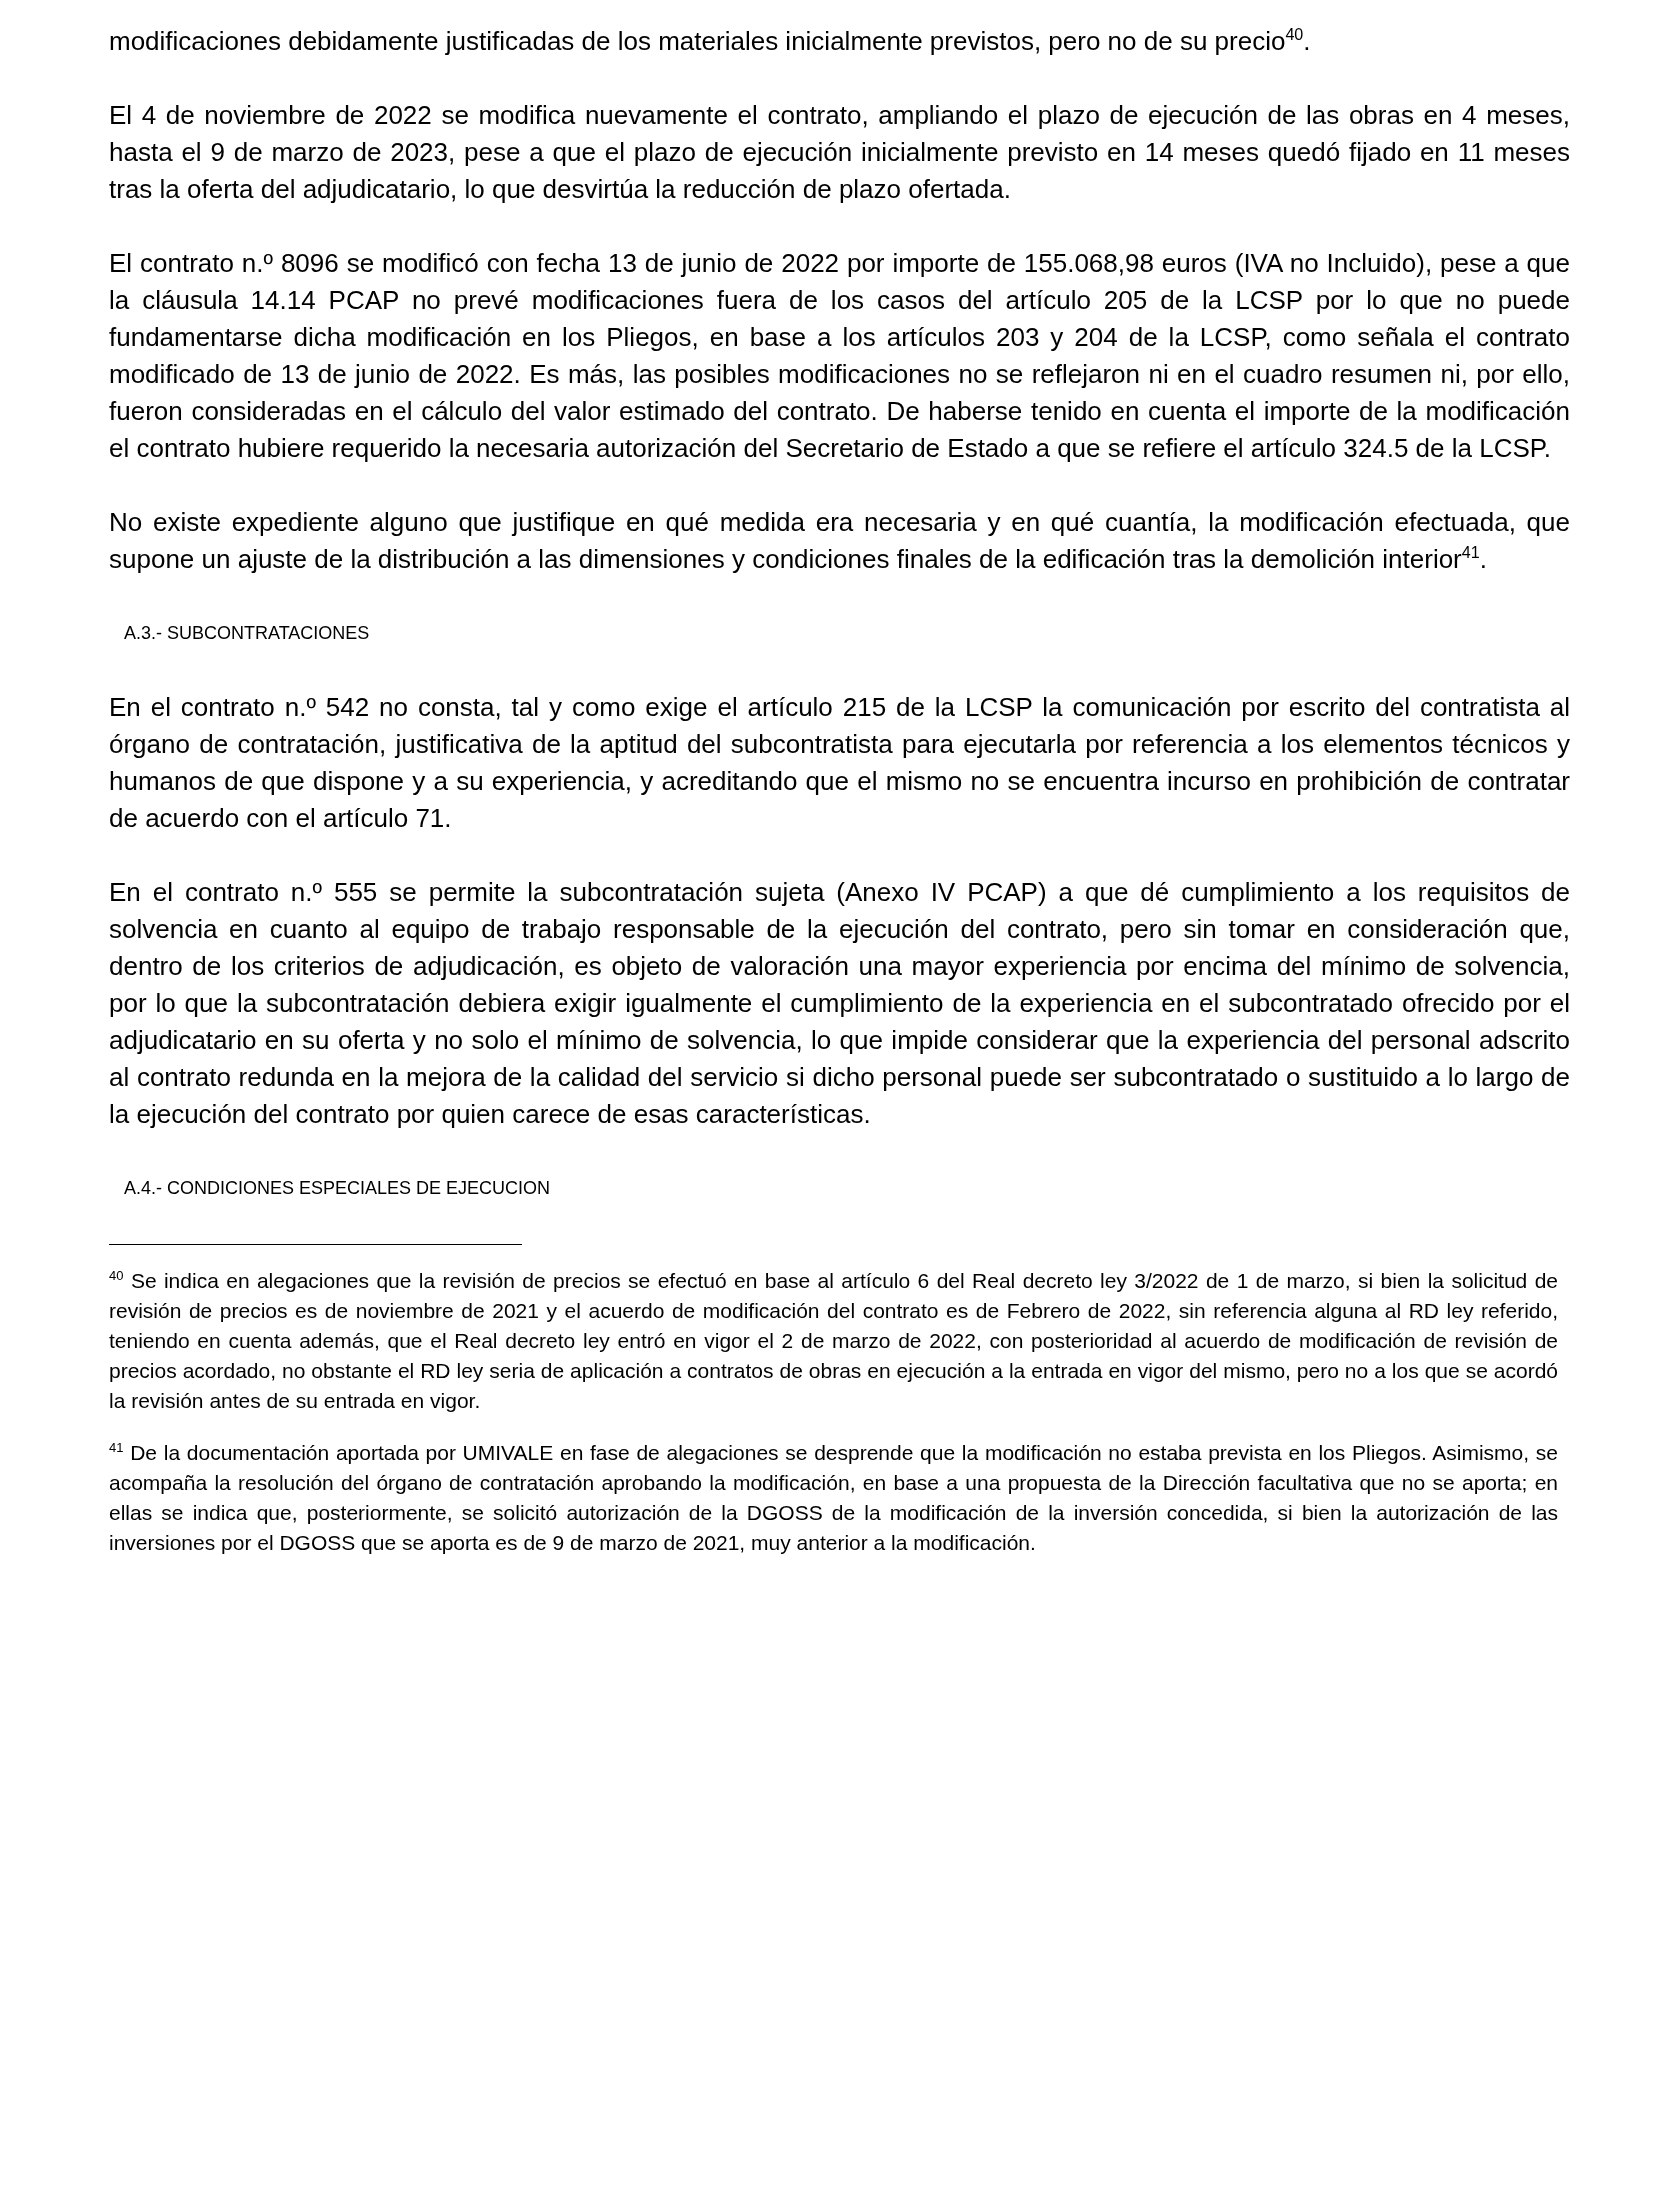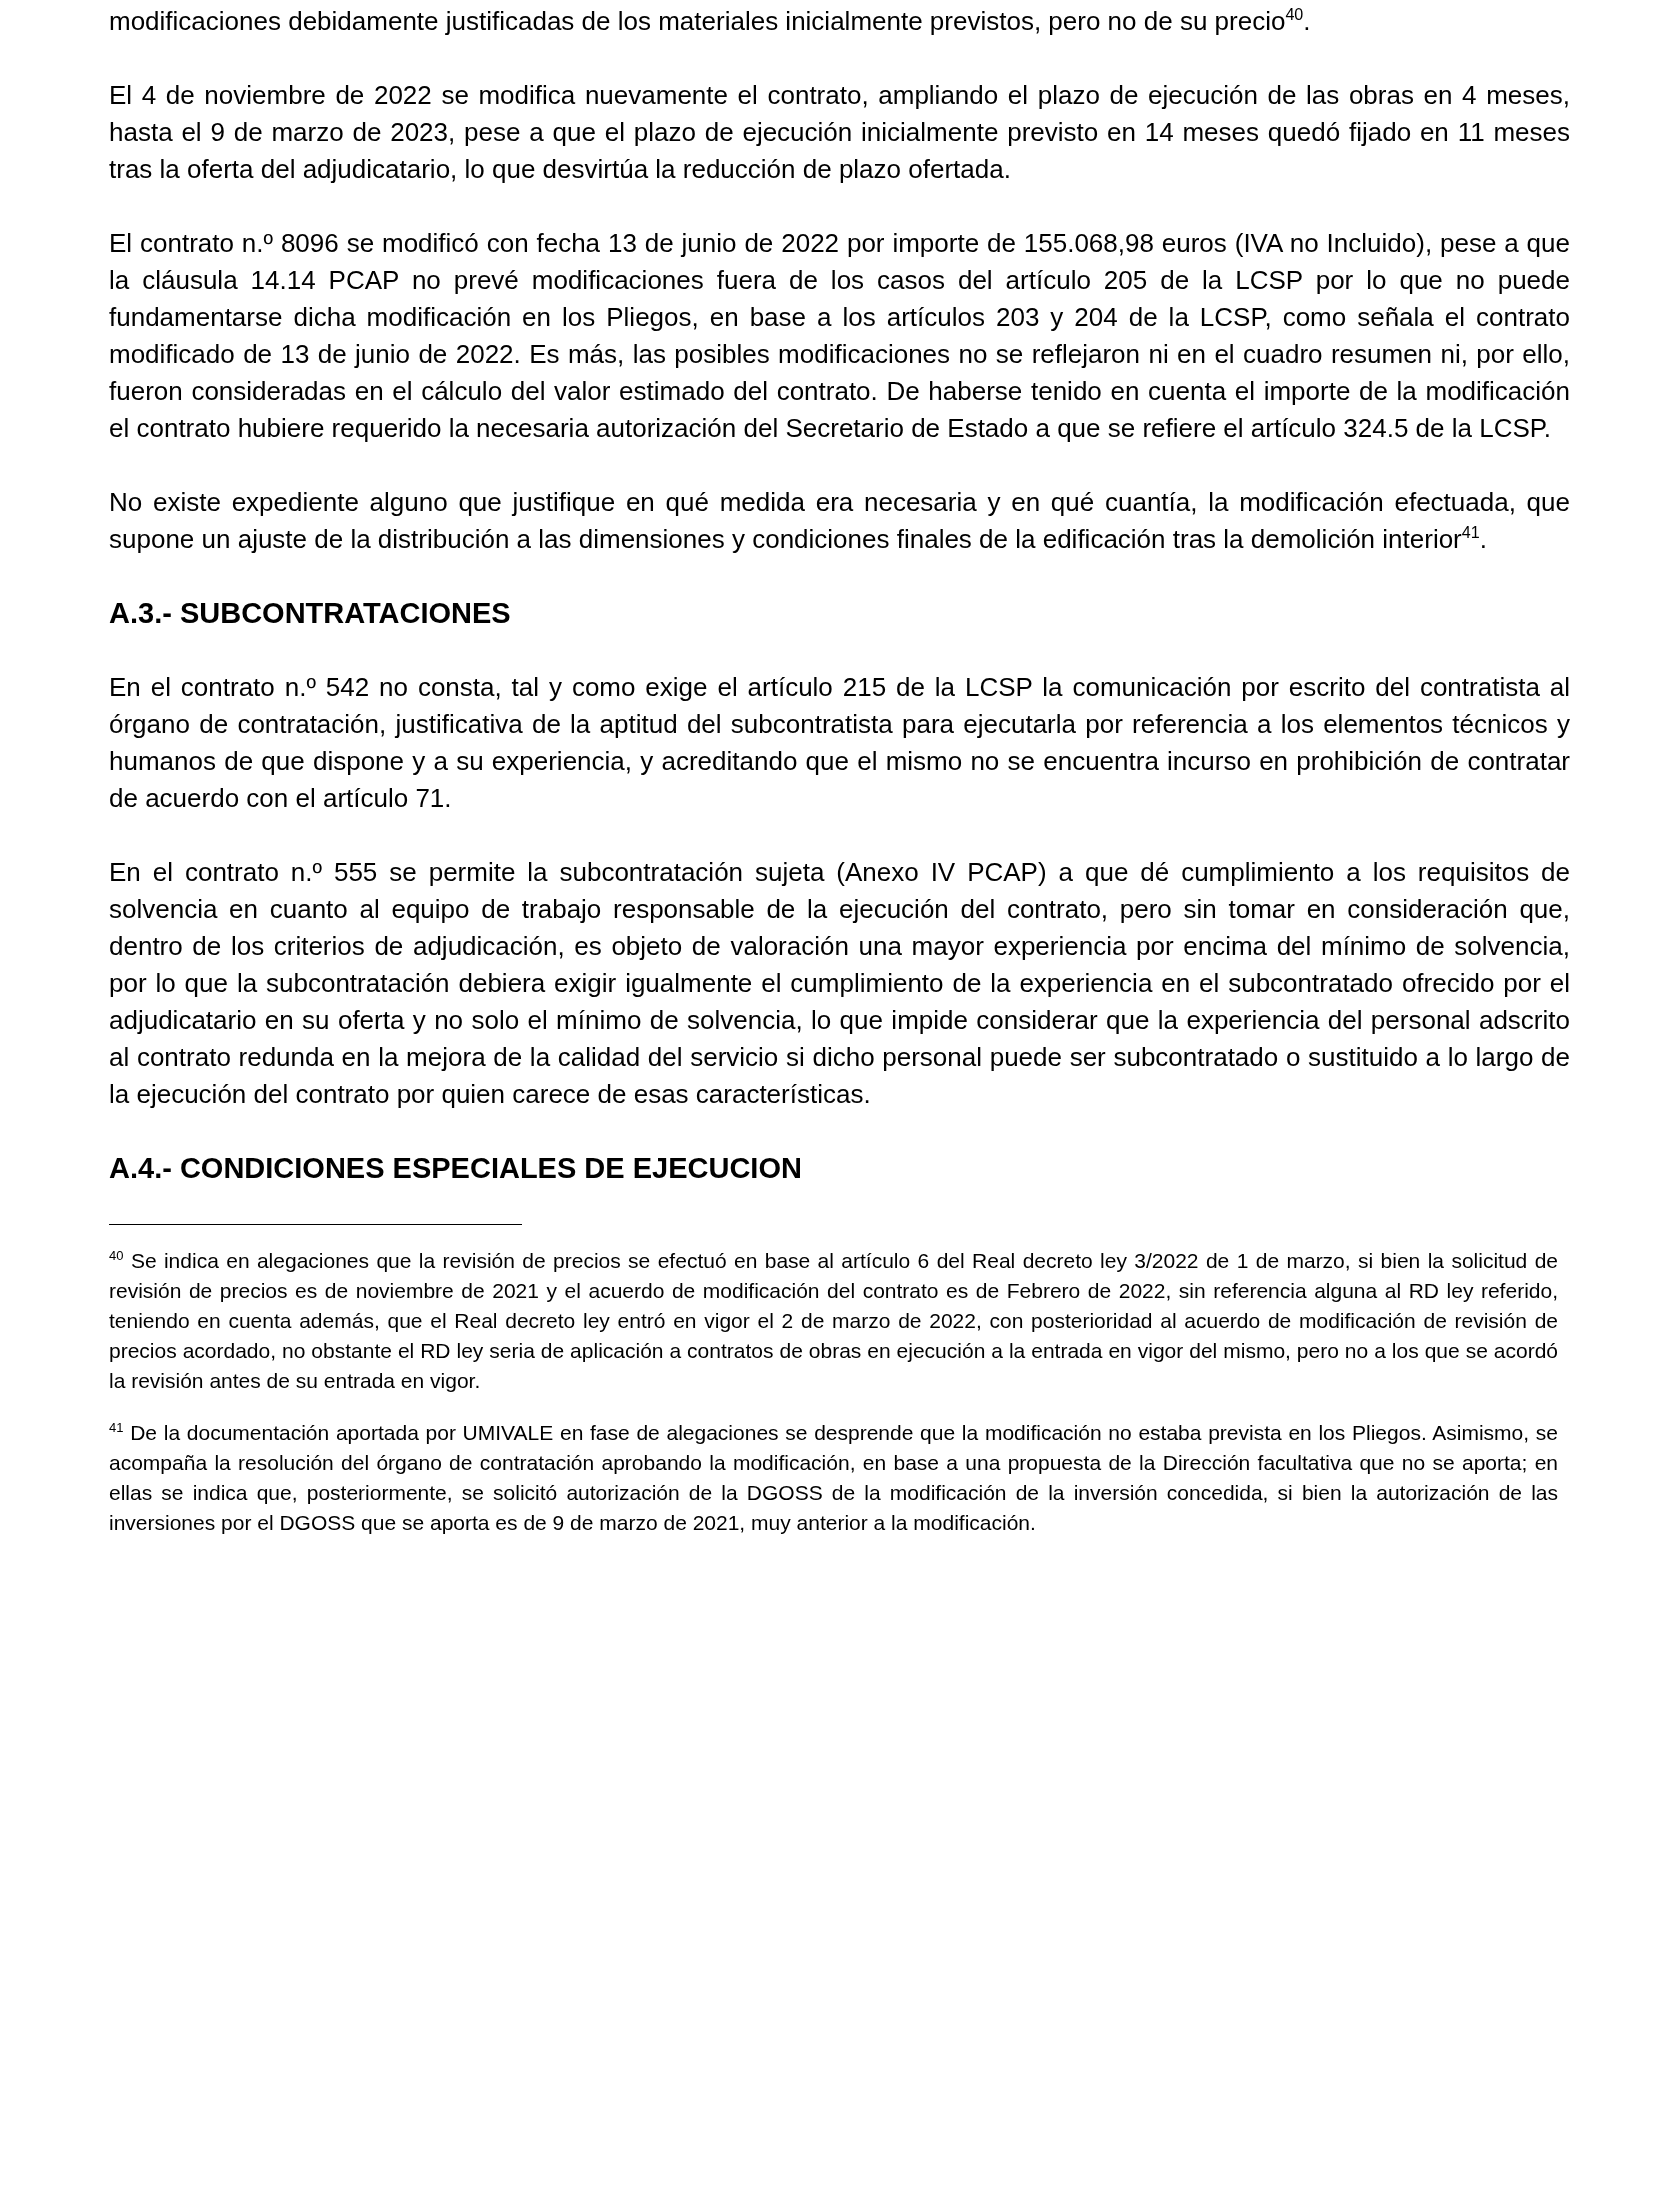--- a/index.html
+++ b/index.html
@@ -5,38 +5,38 @@
   html, body {
     margin: 0;
     padding: 0;
     background: #ffffff;
   }
   .page {
     position: relative;
     width: 1679px;
     height: 2205px;
     box-sizing: border-box;
-    padding: 3px 109px 0 109px;
+    padding: 23px 109px 0 109px;
     background: #ffffff;
     color: #000000;
     font-family: "Liberation Sans", sans-serif;
     overflow: hidden;
   }
   .body-text p.para {
     font-size: 26px;
     line-height: 37px;
     text-align: justify;
     margin: 0 0 37px 0;
   }
   .body-text h2.section-heading {
-    font-size: 29px;
+    font-size: 18px;
     line-height: 37px;
-    font-weight: 700;
+    font-weight: 400;
     text-align: left;
-    margin: 0 0 37px 0;
+    margin: 0 0 37px 15px;
   }
   sup.supref {
     font-size: 0.62em;
     line-height: 0;
     vertical-align: super;
   }
   .footnotes {
     margin-top: 27px;
   }
   .fn-rule {

